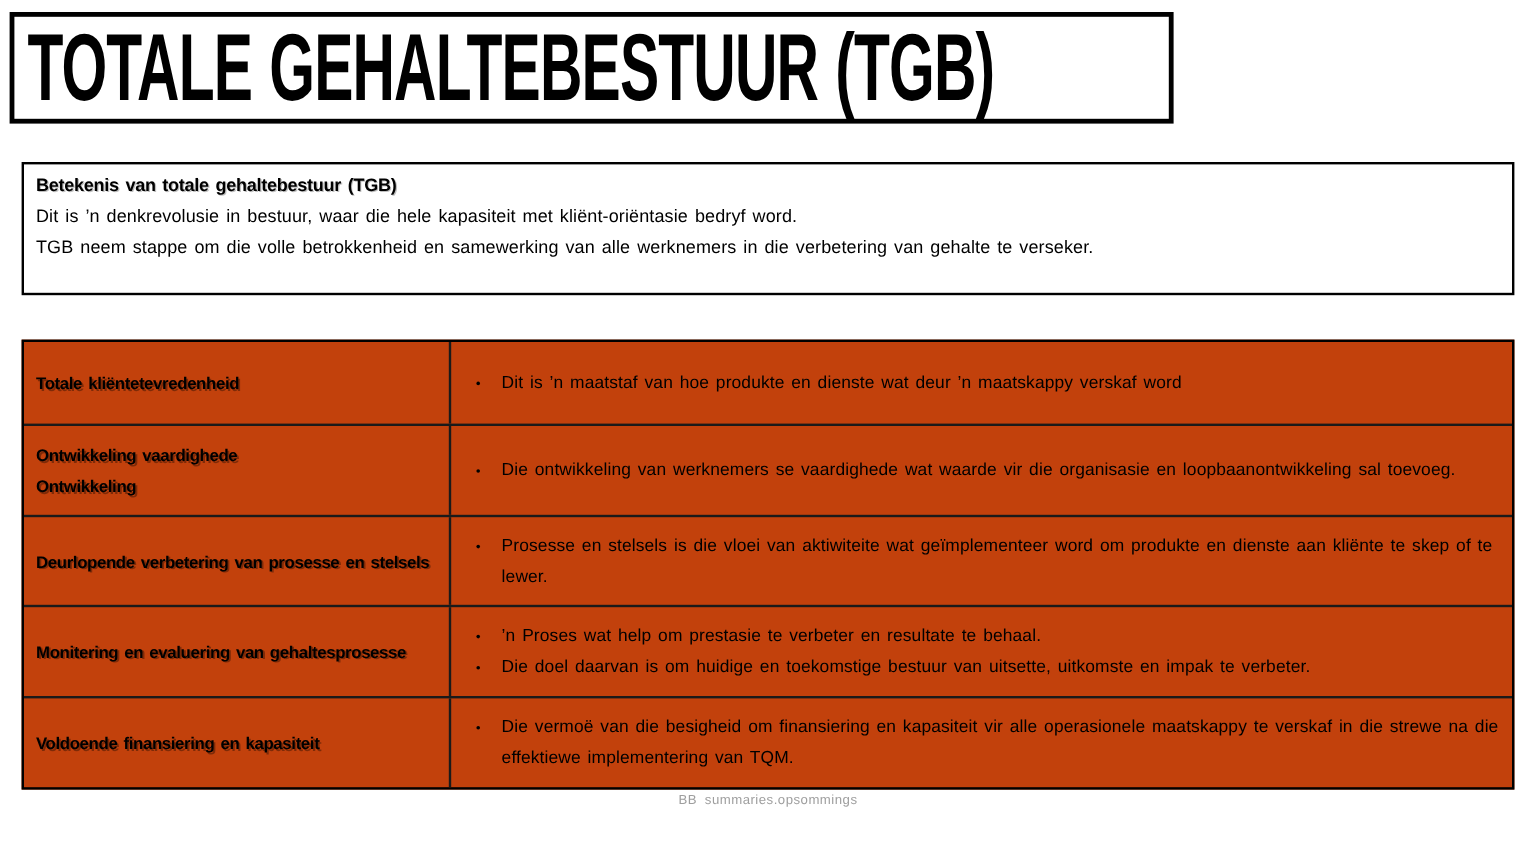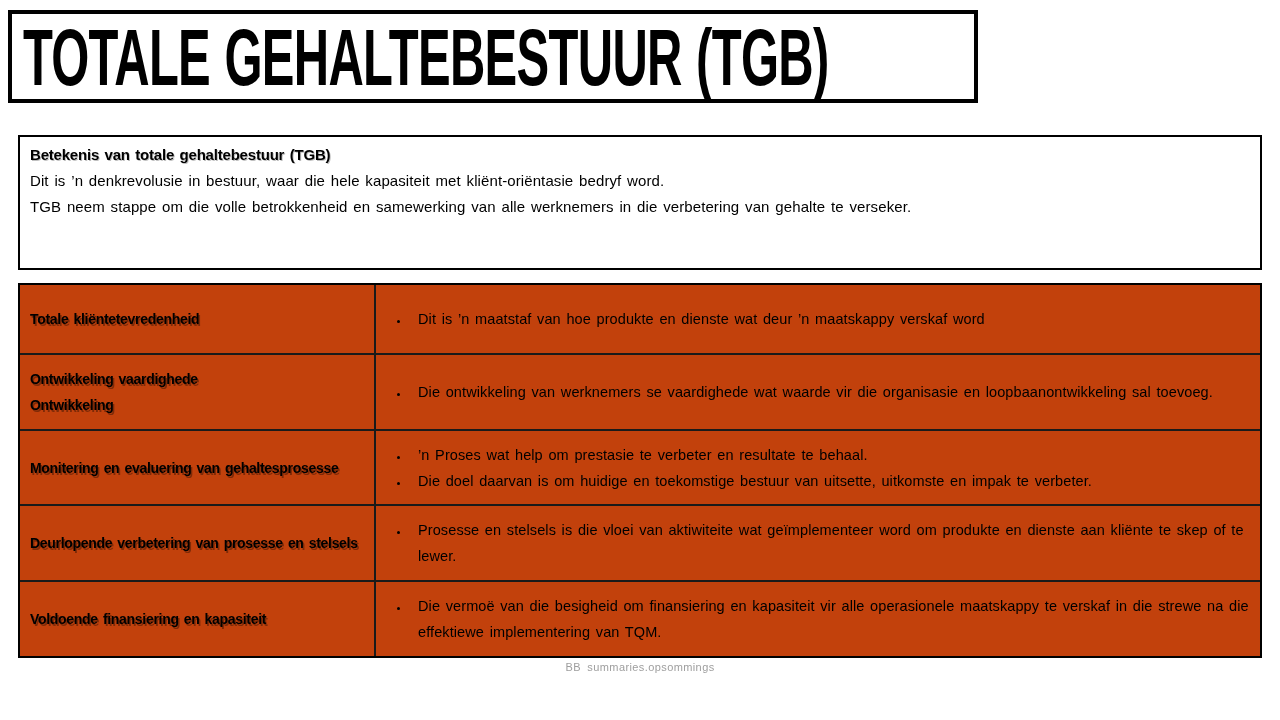--- a/index.html
+++ b/index.html
@@ -16,21 +16,21 @@
     border:4px solid #000; display:flex; align-items:center; background:#fff;
   }
   .title-text {
     font-size:72px; font-weight:bold; white-space:nowrap; letter-spacing:-1px;
     transform:scaleX(0.68) scaleY(1.1); transform-origin:left center;
     padding-left:16px; word-spacing:2px;
   }
 
   
   .meaning-box {
-    position:absolute; left:18px; top:135px; width:1244px; height:135px;
+    position:absolute; left:18px; top:135px; width:1244px; height:111px;
     border:2px solid #000; padding:9px 12px 0 10px; background:#fff;
   }
   .meaning-heading {
     font-weight:bold; font-size:15px; letter-spacing:-0.2px;
     margin-bottom:9px; text-shadow:1px 1px 0 rgba(0,0,0,0.25);
   }
   .meaning-line { font-size:15px; line-height:18px; margin-bottom:8px; letter-spacing:0.1px; }
 
   
   .tgb-table {
@@ -96,37 +96,37 @@
       </div>
       <div class="cell-right">
         <ul class="bullet-list">
           <li>Die ontwikkeling van werknemers se vaardighede wat waarde vir die organisasie en loopbaanontwikkeling sal toevoeg.</li>
         </ul>
       </div>
     </div>
 
     <div class="t-row">
       <div class="cell-left">
+        <span class="topic">Deurlopende verbetering van prosesse en stelsels</span>
+      </div>
+      <div class="cell-right">
+        <ul class="bullet-list">
+          <li>Prosesse en stelsels is die vloei van aktiwiteite wat geïmplementeer word om produkte en dienste aan kliënte te skep of te lewer.</li>
+        </ul>
+      </div>
+    </div>
+
+    <div class="t-row">
+      <div class="cell-left">
         <span class="topic">Monitering en evaluering van gehaltesprosesse</span>
       </div>
       <div class="cell-right">
         <ul class="bullet-list">
           <li>’n Proses wat help om prestasie te verbeter en resultate te behaal.</li>
           <li>Die doel daarvan is om huidige en toekomstige bestuur van uitsette, uitkomste en impak te verbeter.</li>
-        </ul>
-      </div>
-    </div>
-
-    <div class="t-row">
-      <div class="cell-left">
-        <span class="topic">Deurlopende verbetering van prosesse en stelsels</span>
-      </div>
-      <div class="cell-right">
-        <ul class="bullet-list">
-          <li>Prosesse en stelsels is die vloei van aktiwiteite wat geïmplementeer word om produkte en dienste aan kliënte te skep of te lewer.</li>
         </ul>
       </div>
     </div>
 
     <div class="t-row">
       <div class="cell-left">
         <span class="topic">Voldoende finansiering en kapasiteit</span>
       </div>
       <div class="cell-right">
         <ul class="bullet-list">

